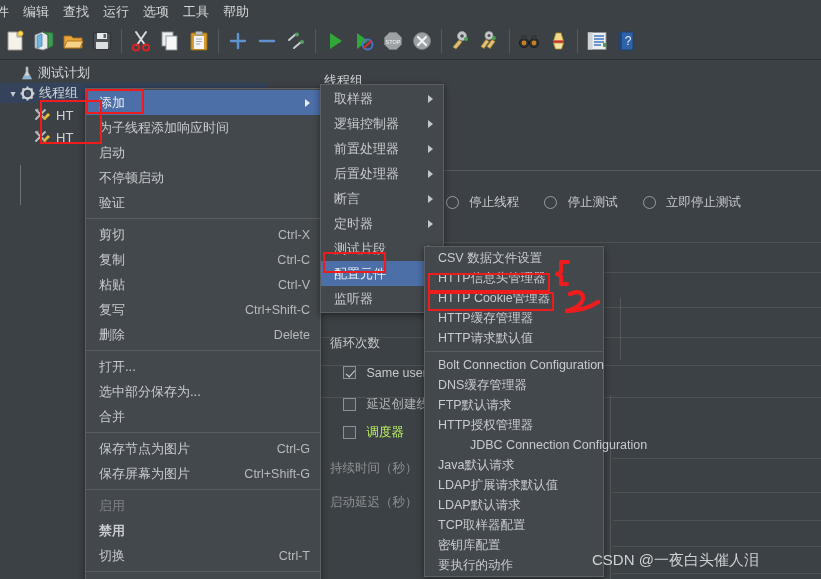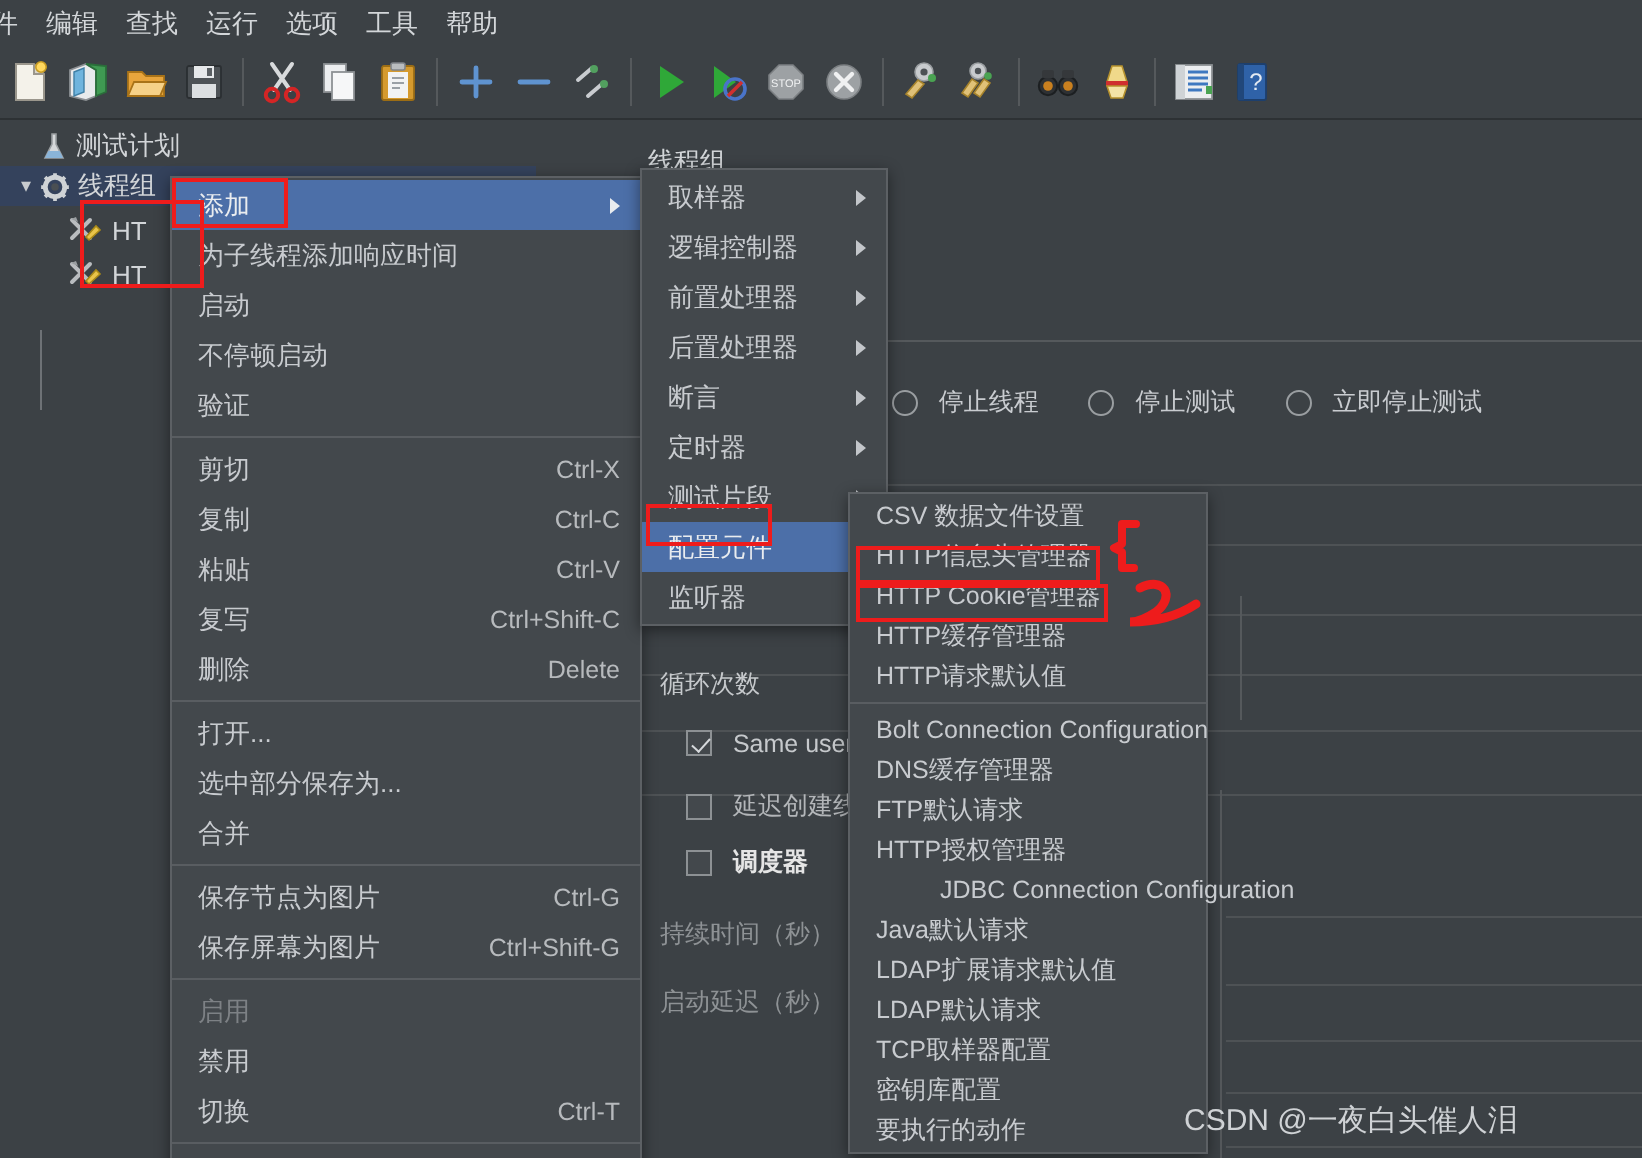--- a/index.html
+++ b/index.html
@@ -390,21 +390,21 @@
   <div style="position:absolute;left:343px;top:363px;white-space:nowrap;">
     <span class="checkbox checked"></span>
     <span style="font-size:12.5px;color:#c6c9cc;margin-left:6px;vertical-align:middle;">Same user</span>
   </div>
   <div style="position:absolute;left:343px;top:395px;white-space:nowrap;">
     <span class="checkbox"></span>
     <span style="font-size:12.5px;color:#b3b6b9;margin-left:6px;vertical-align:middle;">延迟创建线</span>
   </div>
   <div style="position:absolute;left:343px;top:423px;white-space:nowrap;">
     <span class="checkbox"></span>
-    <span style="font-size:12.5px;color:#e5e5e5;margin-left:6px;vertical-align:middle;font-weight:bold;">调度器</span>
+    <span style="font-size:12.5px;color:#bef264;margin-left:6px;vertical-align:middle;">调度器</span>
   </div>
   <div style="position:absolute;left:330px;top:458px;">
     <span style="font-size:12.5px;color:#8e9295;">持续时间（秒）</span>
   </div>
   <div style="position:absolute;left:330px;top:492px;">
     <span style="font-size:12.5px;color:#8e9295;">启动延迟（秒）</span>
   </div>
 
   <div class="menu" id="ctx-menu" style="left:85px;top:88px;width:236px;">
       <div class="mi hl" style="height: 25px;">
@@ -460,21 +460,21 @@
         <span class="acc">Ctrl-G</span>
       </div>
       <div class="mi" style="height: 25px;">
         <span>保存屏幕为图片</span>
         <span class="acc">Ctrl+Shift-G</span>
       </div>
       <div class="msep"></div>
       <div class="mi dis" style="height: 25px;">
         <span>启用</span>
       </div>
-      <div class="mi" style="height: 25px;">
+      <div class="mi" style="height: 25px; font-weight: bold;">
         <span>禁用</span>
       </div>
       <div class="mi" style="height: 25px;">
         <span>切换</span>
         <span class="acc">Ctrl-T</span>
       </div>
       <div class="msep"></div>
       <div class="mi" style="height: 25px;">
         <span>帮助</span>
       </div>

